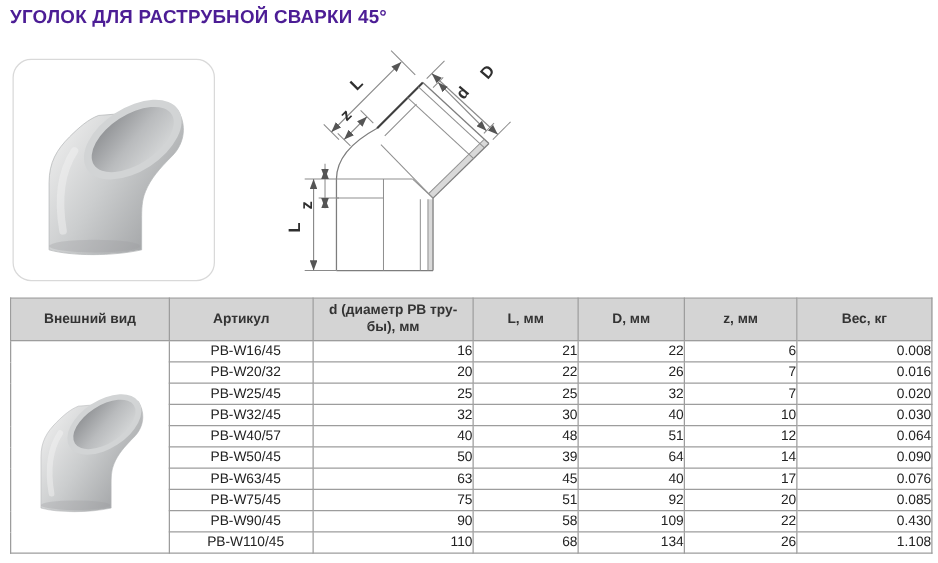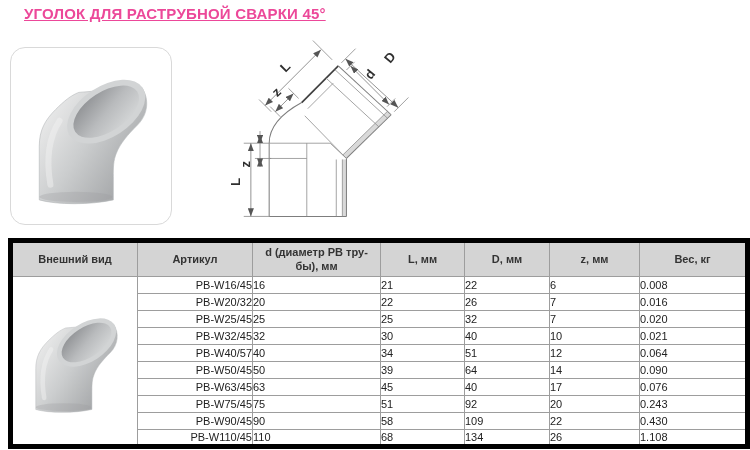--- a/index.html
+++ b/index.html
@@ -4,22 +4,22 @@
 <style>
   html,body{margin:0;padding:0;}
   body{
     width:750px;height:450px;position:relative;overflow:hidden;
     background:#ffffff;
     font-family:"Liberation Sans", sans-serif;
     -webkit-font-smoothing:antialiased;
   }
   
   .page-title{
-    position:absolute;left:24px;top:5px;
-    font-size:15px;font-weight:700;color:#ec4899;letter-spacing:.2px;text-decoration:underline;
+    position:absolute;left:8px;top:5px;
+    font-size:15px;font-weight:700;color:#4c1d95;letter-spacing:.2px;
   }
   
   .photo-card{
     position:absolute;left:10px;top:47px;width:160px;height:176px;
     border:1px solid #d9d9d9;border-radius:15px;background:#ffffff;
     display:flex;align-items:center;justify-content:center;
   }
   .photo-card svg{width:132px;height:142px;}
   
   .drawing{position:absolute;left:198px;top:28px;width:244px;height:204px;}
@@ -33,29 +33,29 @@
   .drawing text{font-family:"Liberation Sans",sans-serif;font-size:13px;font-weight:700;fill:#2f2f2f;}
   
   .spec-table{
     position:absolute;left:8px;top:238px;width:737px;
     border-collapse:collapse;table-layout:fixed;
     font-size:11px;color:#222222;
   }
   .spec-table th,.spec-table td{
     border:1px solid #9d9d9d;padding:0;vertical-align:middle;
   }
-  .spec-table{border:5px solid #000000;}
+  .spec-table{border:1px solid #000000;}
   .spec-table thead th{
     background:#d4d4d4;height:33px;font-weight:700;color:#333;
     text-align:center;line-height:1.25;
   }
   .spec-table thead th.pre{white-space:pre-line;}
   .spec-table tbody tr{height:17px;}
-  .spec-table td.num{text-align:left;}
-  .spec-table td.article{text-align:right;padding-left:7px;}
+  .spec-table td.num{text-align:right;}
+  .spec-table td.article{text-align:center;padding-left:7px;}
   .spec-table td.img-cell{text-align:center;vertical-align:middle;background:#ffffff;}
   .spec-table td.img-cell svg{width:100px;height:108px;vertical-align:middle;}
   .hidden-defs{position:absolute;width:0;height:0;overflow:hidden;}
 </style>
 </head>
 <body>
 
 <svg class="hidden-defs" aria-hidden="true">
   <defs>
     <linearGradient id="gBody" x1="0%" y1="15%" x2="100%" y2="85%">
@@ -208,26 +208,26 @@
         <td class="num">32</td>
         <td class="num">7</td>
         <td class="num">0.020</td>
       </tr>
       <tr>
         <td class="article">PB-W32/45</td>
         <td class="num">32</td>
         <td class="num">30</td>
         <td class="num">40</td>
         <td class="num">10</td>
-        <td class="num">0.021</td>
+        <td class="num">0.030</td>
       </tr>
       <tr>
         <td class="article">PB-W40/57</td>
         <td class="num">40</td>
-        <td class="num">34</td>
+        <td class="num">48</td>
         <td class="num">51</td>
         <td class="num">12</td>
         <td class="num">0.064</td>
       </tr>
       <tr>
         <td class="article">PB-W50/45</td>
         <td class="num">50</td>
         <td class="num">39</td>
         <td class="num">64</td>
         <td class="num">14</td>
@@ -240,21 +240,21 @@
         <td class="num">40</td>
         <td class="num">17</td>
         <td class="num">0.076</td>
       </tr>
       <tr>
         <td class="article">PB-W75/45</td>
         <td class="num">75</td>
         <td class="num">51</td>
         <td class="num">92</td>
         <td class="num">20</td>
-        <td class="num">0.243</td>
+        <td class="num">0.085</td>
       </tr>
       <tr>
         <td class="article">PB-W90/45</td>
         <td class="num">90</td>
         <td class="num">58</td>
         <td class="num">109</td>
         <td class="num">22</td>
         <td class="num">0.430</td>
       </tr>
       <tr>

